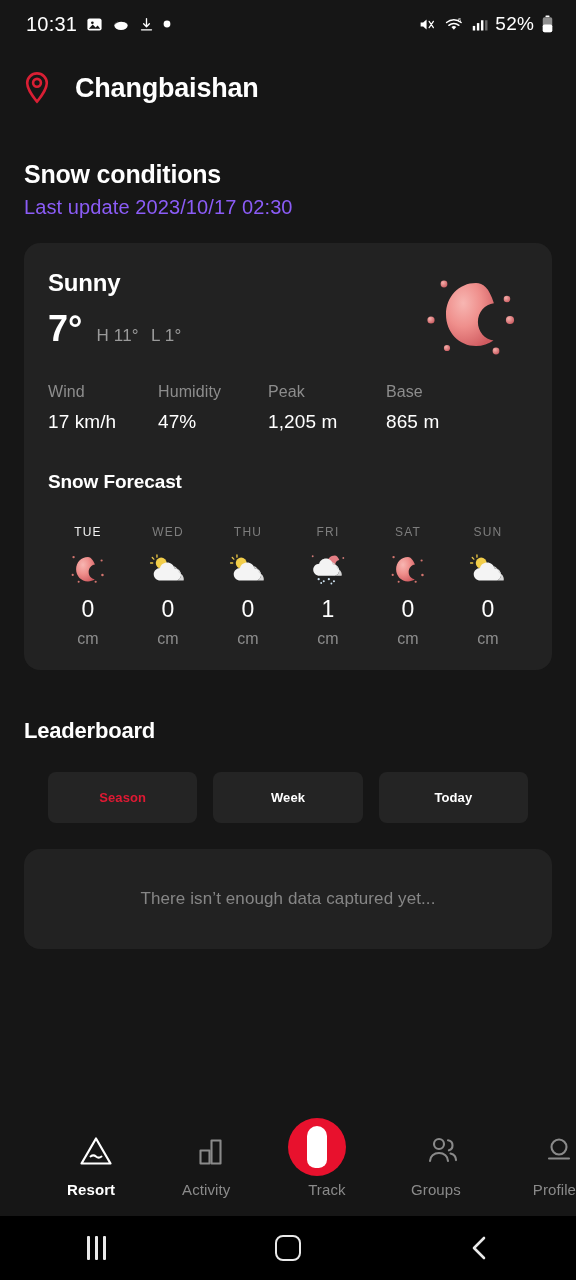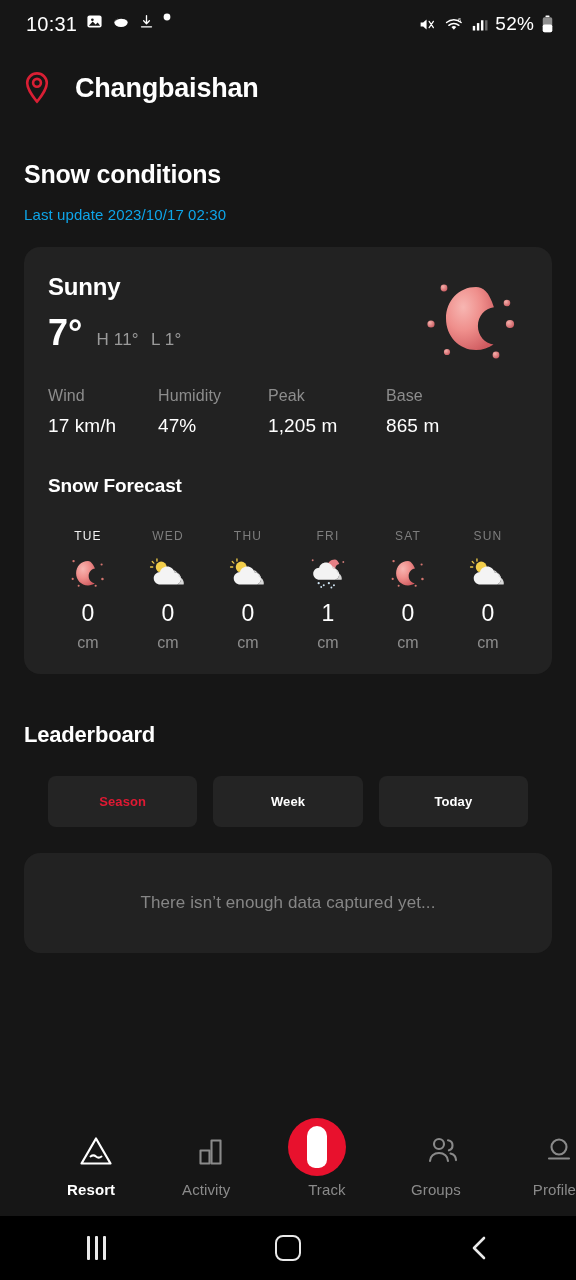--- a/index.html
+++ b/index.html
@@ -17,21 +17,21 @@
   }
 
   
   .statusbar {
     height:48px; flex:0 0 48px;
     display:flex; align-items:center; justify-content:space-between;
     padding:0 22px 0 26px;
     background:#161616;
     color:#fff;
   }
-  .sb-left { display:flex; gap:9px; }
+  .sb-left { display:flex; align-items:center; gap:9px; }
   .sb-time { font-size:20px; font-weight:400; letter-spacing:.2px; color:#fff; }
   .sb-right { display:flex; align-items:center; gap:7px; }
   .sb-pct { font-size:19px; color:#fff; letter-spacing:.2px; }
   .ico { display:block; }
 
   
   .loc-header {
     display:flex; align-items:center; gap:25px;
     padding:20px 24px 0 24px;
     height:60px; flex:0 0 60px;
@@ -42,21 +42,21 @@
 
   
   .content { flex:1 1 auto; overflow:hidden; }
 
   .section-title {
     font-size:25px; font-weight:700; color:#fff;
     padding:0 24px; letter-spacing:-.2px;
   }
   .snow-head { margin-top:52px; }
   .last-update {
-    font-size:15px; color:#0ea5e9; padding:0 24px; margin-top:17px;
+    font-size:20px; color:#8b5cf6; padding:0 24px; margin-top:7px;
     letter-spacing:.1px;
   }
 
   
   .card {
     margin:24px 24px 0 24px;
     background:#222222;
     border-radius:16px;
     padding:26px 24px 22px 24px;
     position:relative;

